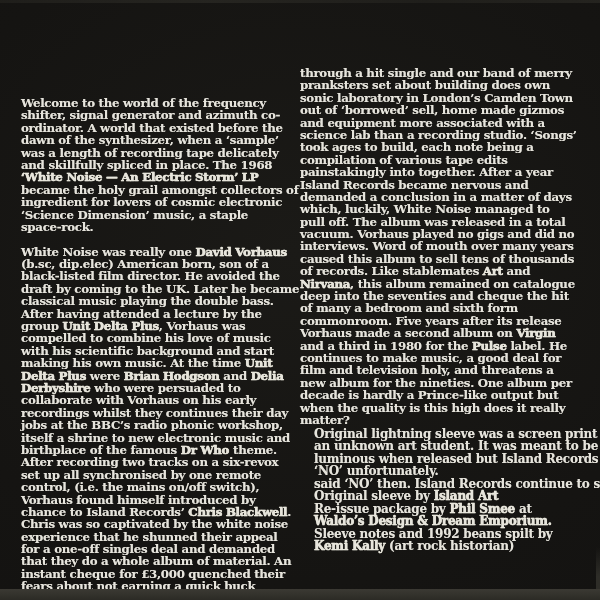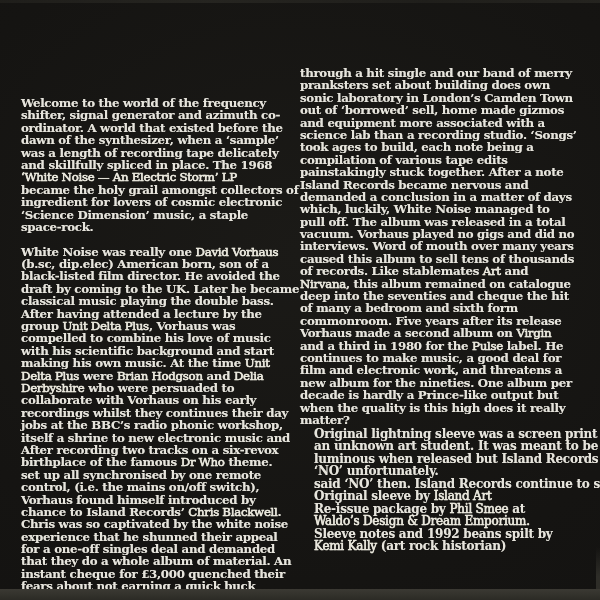--- a/index.html
+++ b/index.html
@@ -55,21 +55,21 @@
   }
   .col-left  { left: 21px;  top: 67px; width: 276px; margin-top: 30px; }
   .col-right { left: 300px; top: 67px; width: 282px; }
   .col-credits {
     left: 314px; top: 428px; width: 282px;
     font-size: 12px;
     letter-spacing: -0.25px;
   }
   .col-credits .line { height: 12.45px; min-height: 12.45px; line-height: 12.45px; }
   b.em {
-    font-weight: 400;
+    font-weight: 700;
     -webkit-text-stroke: 0.45px #eceade;
     text-shadow: 0 0 0.7px #eceade;
   }
 </style>
 </head>
 <body>
 
 <div class="scan">
   <div class="top-edge"></div>
   <div class="col col-left">
@@ -94,59 +94,59 @@
       <div class="line">group <b class="em">Unit Delta Plus</b>, Vorhaus was</div>
       <div class="line">compelled to combine his love of music</div>
       <div class="line">with his scientific background and start</div>
       <div class="line">making his own music. At the time <b class="em">Unit</b></div>
       <div class="line"><b class="em">Delta Plus</b> were <b class="em">Brian Hodgson</b> and <b class="em">Delia</b></div>
       <div class="line"><b class="em">Derbyshire</b> who were persuaded to</div>
       <div class="line">collaborate with Vorhaus on his early</div>
       <div class="line">recordings whilst they continues their day</div>
       <div class="line">jobs at the BBC’s radio phonic workshop,</div>
       <div class="line">itself a shrine to new electronic music and</div>
+      <div class="line">birthplace of the famous <b class="em">Dr Who</b> theme.</div>
       <div class="line">After recording two tracks on a six-revox</div>
-      <div class="line">birthplace of the famous <b class="em">Dr Who</b> theme.</div>
       <div class="line">set up all synchronised by one remote</div>
       <div class="line">control, (i.e. the mains on/off switch),</div>
       <div class="line">Vorhaus found himself introduced by</div>
       <div class="line">chance to Island Records’ <b class="em">Chris Blackwell</b>.</div>
       <div class="line">Chris was so captivated by the white noise</div>
       <div class="line">experience that he shunned their appeal</div>
       <div class="line">for a one-off singles deal and demanded</div>
       <div class="line">that they do a whole album of material. An</div>
       <div class="line">instant cheque for £3,000 quenched their</div>
       <div class="line">fears about not earning a quick buck</div>
     </div>
   <div class="col col-right">
       <div class="line">through a hit single and our band of merry</div>
       <div class="line">pranksters set about building does own</div>
       <div class="line">sonic laboratory in London’s Camden Town</div>
       <div class="line">out of ‘borrowed’ sell, home made gizmos</div>
       <div class="line">and equipment more associated with a</div>
       <div class="line">science lab than a recording studio. ‘Songs’</div>
       <div class="line">took ages to build, each note being a</div>
       <div class="line">compilation of various tape edits</div>
-      <div class="line">painstakingly stuck together. After a note</div>
+      <div class="line">painstakingly into together. After a year</div>
       <div class="line">Island Records became nervous and</div>
       <div class="line">demanded a conclusion in a matter of days</div>
       <div class="line">which, luckily, White Noise managed to</div>
       <div class="line">pull off. The album was released in a total</div>
       <div class="line">vacuum. Vorhaus played no gigs and did no</div>
       <div class="line">interviews. Word of mouth over many years</div>
       <div class="line">caused this album to sell tens of thousands</div>
       <div class="line">of records. Like stablemates <b class="em">Art</b> and</div>
       <div class="line"><b class="em">Nirvana</b>, this album remained on catalogue</div>
       <div class="line">deep into the seventies and cheque the hit</div>
       <div class="line">of many a bedroom and sixth form</div>
       <div class="line">commonroom. Five years after its release</div>
       <div class="line">Vorhaus made a second album on <b class="em">Virgin</b></div>
       <div class="line">and a third in 1980 for the <b class="em">Pulse</b> label. He</div>
       <div class="line">continues to make music, a good deal for</div>
-      <div class="line">film and electronic work, and threatens a</div>
+      <div class="line">film and television holy, and threatens a</div>
       <div class="line">new album for the nineties. One album per</div>
       <div class="line">decade is hardly a Prince-like output but</div>
       <div class="line">when the quality is this high does it really</div>
       <div class="line">matter?</div>
     </div>
   <div class="col col-credits">
       <div class="line">Original lightning sleeve was a screen print by</div>
       <div class="line">an unknown art student. It was meant to be</div>
       <div class="line">luminous when released but Island Records</div>
       <div class="line">‘NO’ unfortunately.</div>

